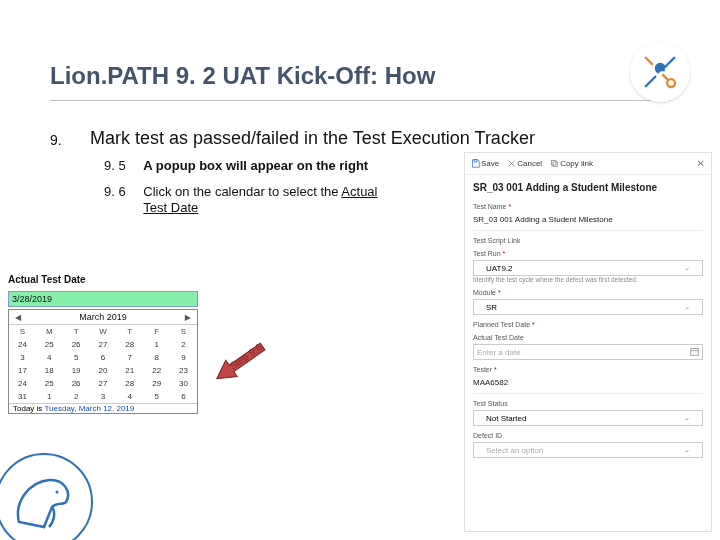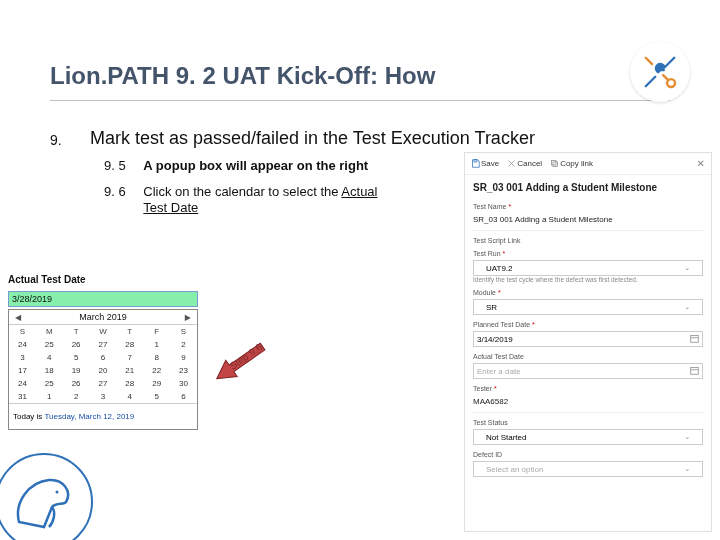--- a/index.html
+++ b/index.html
@@ -20,21 +20,21 @@
   .cal-label{font-weight:600;font-size:10px;margin-bottom:6px}
   .cal-input{width:190px;height:16px;border:1px solid #7a9bd1;background:#86efac;font-size:9px;padding:0 3px;display:flex;align-items:center}
   .cal{border:1px solid #888;margin-top:2px;width:190px;background:#fff}
   .cal-hdr{display:flex;align-items:center;justify-content:space-between;padding:2px 4px;border-bottom:1px solid #ccc}
   .cal-arrow{font-size:8px;color:#555;cursor:pointer;padding:0 2px}
   .cal-month{font-size:9px}
   .cal table{width:100%;border-collapse:collapse;table-layout:fixed}
   .cal th{font-weight:400;font-size:8px;padding:2px 0;text-align:center;color:#444}
   .cal td{font-size:8px;padding:2px 0;text-align:center;color:#333}
   .cal td.sel{outline:1px solid #666;background:#eee}
-  .cal-foot{border-top:1px solid #ccc;font-size:8px;padding:8px 4px;color:#1a4fa3}
+  .cal-foot{border-top:1px solid #ccc;font-size:8px;padding:0 4px;color:#1a4fa3}
   .cal-foot span.today{color:#000}
 
   
   .panel{position:absolute;right:8px;top:152px;width:248px;height:380px;border:1px solid #e0e0e0;background:#fff;font-size:8px;overflow:hidden}
   .p-top{display:flex;align-items:center;justify-content:space-between;padding:5px 6px;border-bottom:1px solid #eee}
   .p-actions{display:flex;gap:8px;align-items:center}
   .pa{display:flex;align-items:center;gap:1px;font-size:8px;color:#333}
   .pa svg{width:9px;height:9px}
   .p-close{font-size:10px;color:#888;cursor:pointer}
   .p-title{padding:7px 8px 4px;font-size:10px;font-weight:600;color:#222}
@@ -227,27 +227,20 @@
       </div>
     <div class="fld">
         <span class="flabel req">Module</span>
       <div class="sel">
           <span>SR</span>
           <span class="chev">⌄</span>
         </div>
       </div>
     <div class="fld">
         <span class="flabel req">Planned Test Date</span>
-      <div class="inp">
-          <span>3/14/2019</span>
-          <span class="date-ico"><svg viewBox="0 0 12 12">
-              <rect x="1" y="2" width="10" height="9" fill="none" stroke="#888"></rect>
-              <path d="M1 5h10" stroke="#888"></path>
-            </svg></span>
-        </div>
       </div>
     <div class="fld">
         <span class="flabel">Actual Test Date</span>
       <div class="inp">
           <span style="color:#aaa">Enter a date</span>
           <span class="date-ico"><svg viewBox="0 0 12 12">
               <rect x="1" y="2" width="10" height="9" fill="none" stroke="#888"></rect>
               <path d="M1 5h10" stroke="#888"></path>
             </svg></span>
         </div>

